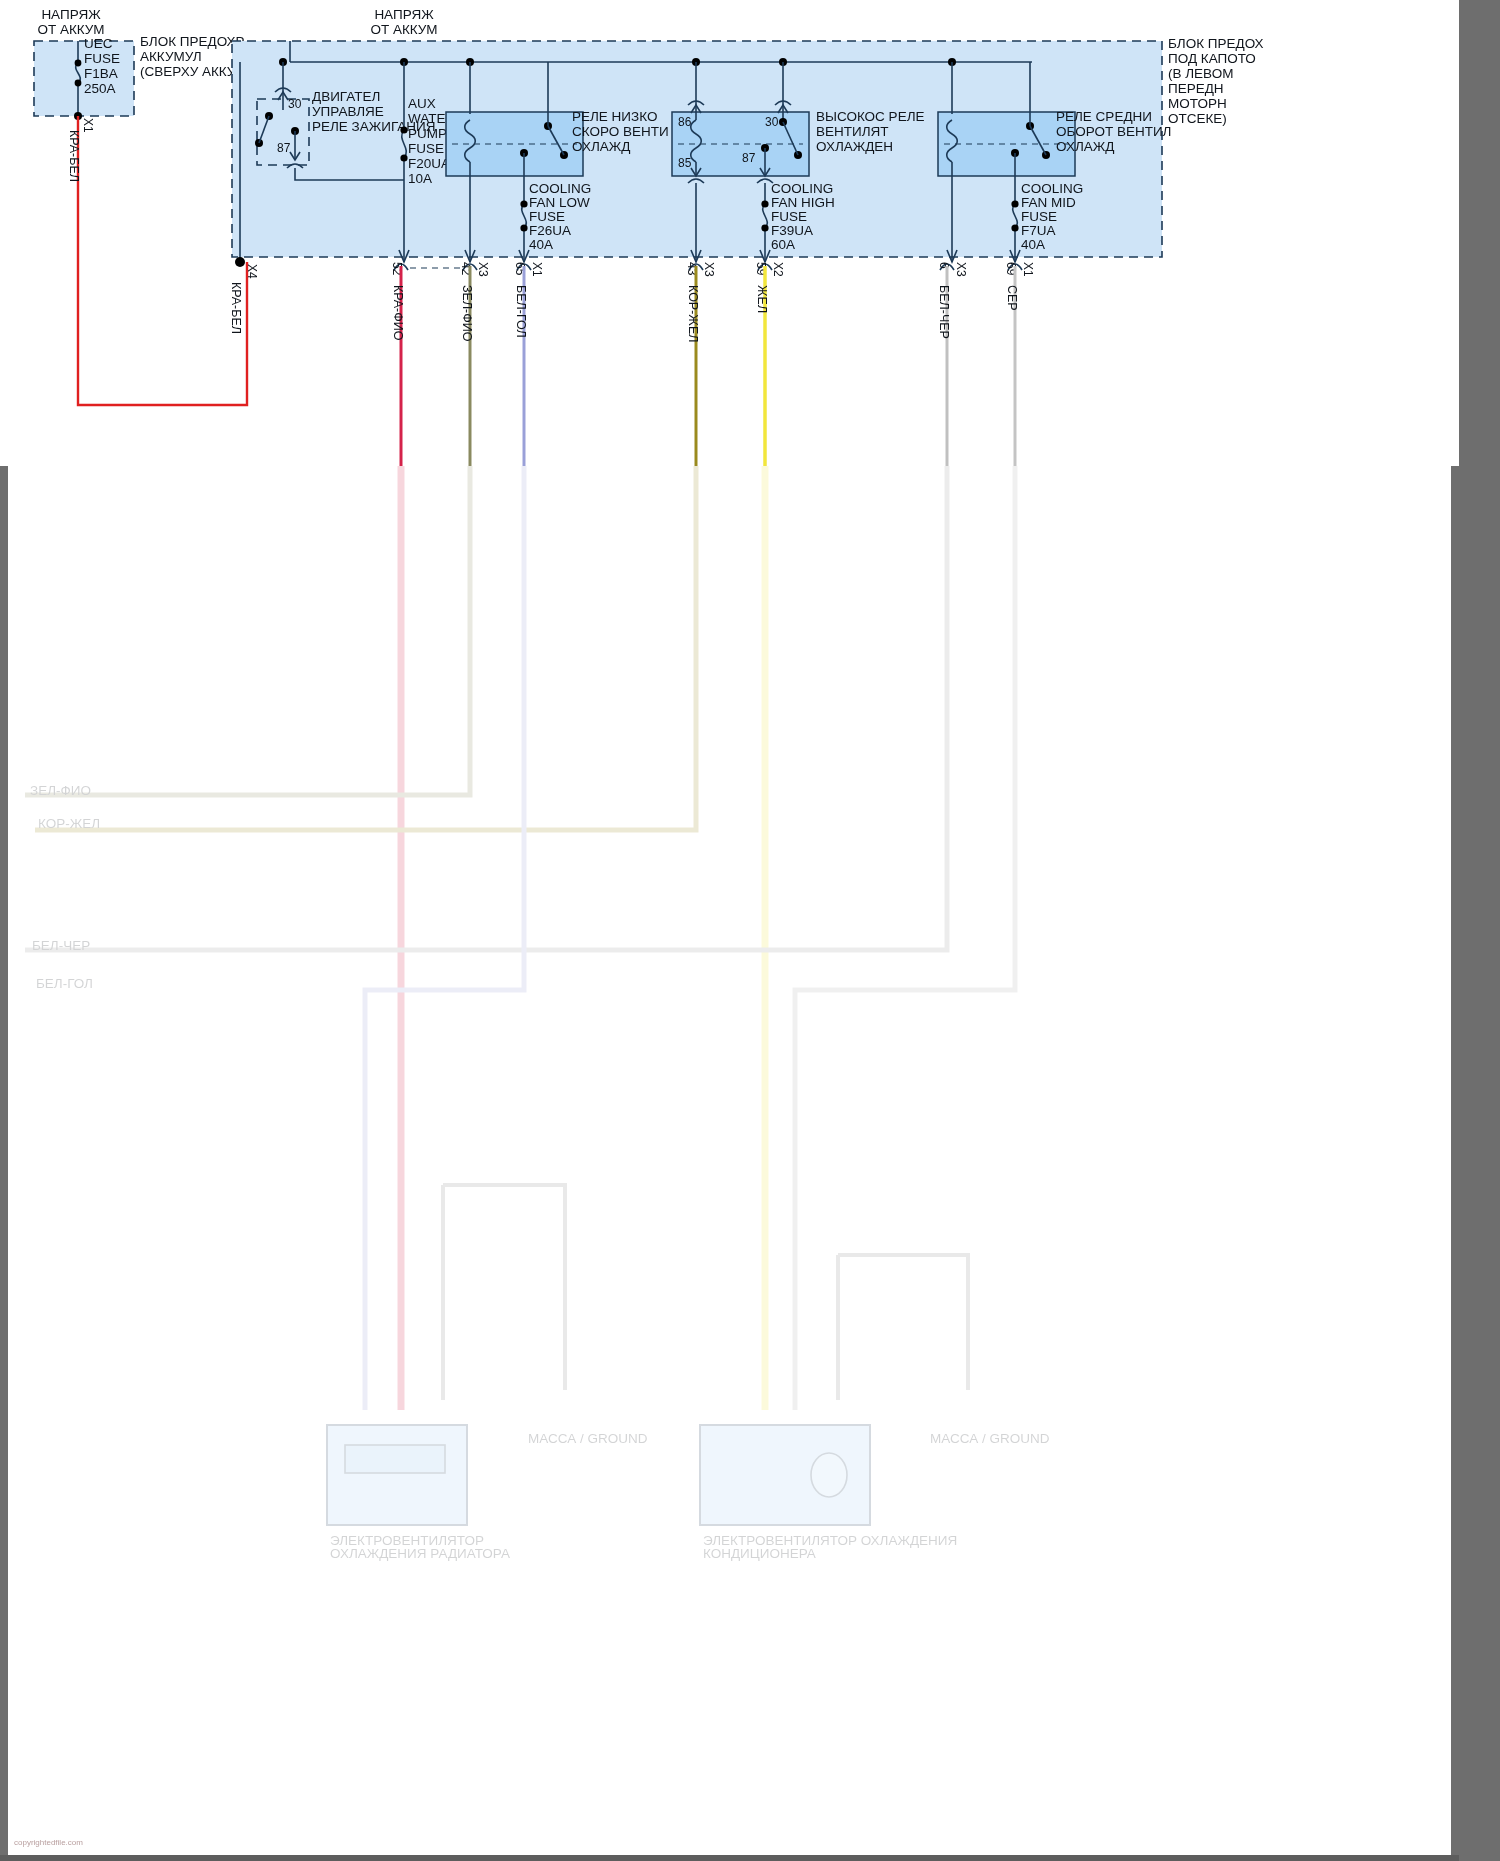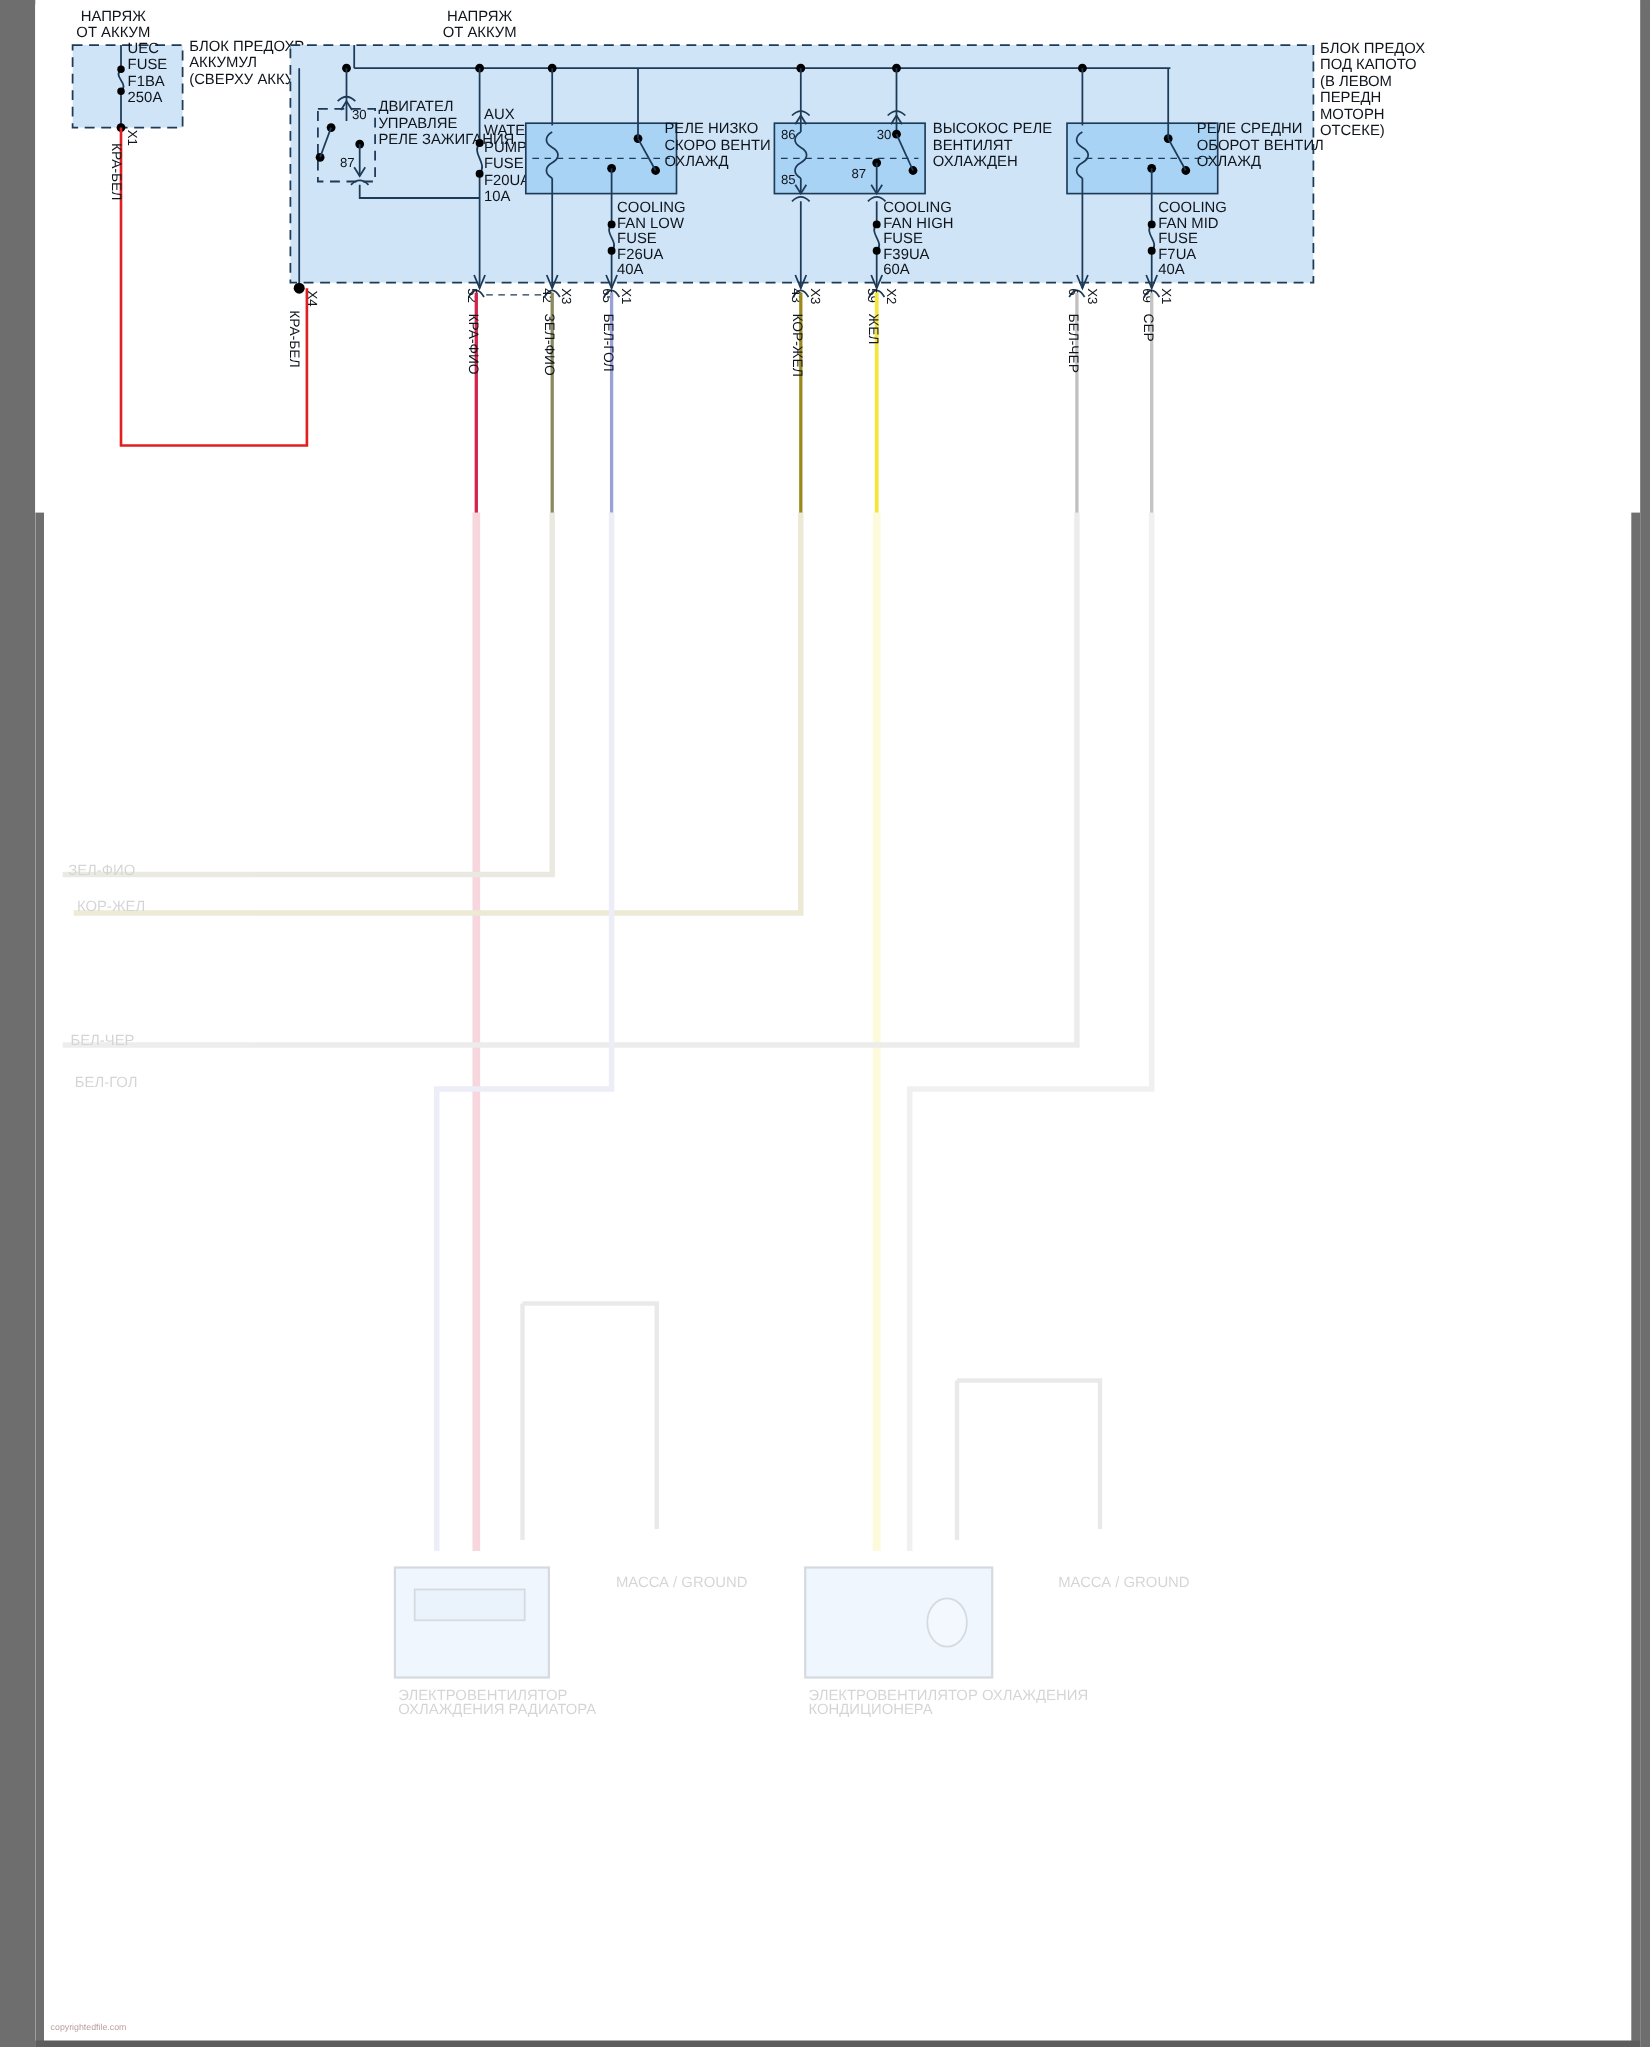--- a/index.html
+++ b/index.html
@@ -2,21 +2,20 @@
 <html><head>
 <meta charset="utf-8">
 <style>
   html,body{margin:0;padding:0;background:#6e6e6e;}
   body{font-family:"Liberation Sans", sans-serif;}
   #page{
     position:relative;
     width:1459px;height:1861px;
     background:#ffffff;
     overflow:hidden;
-    margin-left:32px;
   }
   
   #topband{position:absolute;left:0;top:0;width:1500px;height:466px;background:#ffffff;}
   #botband{position:absolute;left:0;top:466px;width:1500px;height:1395px;background:#ffffff;}
   #leftgut{position:absolute;left:0;top:466px;width:8px;height:1395px;background:#6e6e6e;}
   #rightgut{position:absolute;right:0;top:466px;width:8px;height:1395px;background:#6e6e6e;}
   #topgut{position:absolute;left:0;top:0;width:1500px;height:4px;background:#5d5d5d;}
   #botgut{position:absolute;left:0;bottom:0;width:1500px;height:6px;background:#5d5d5d;}
 
   svg{position:absolute;left:0;top:0;}

